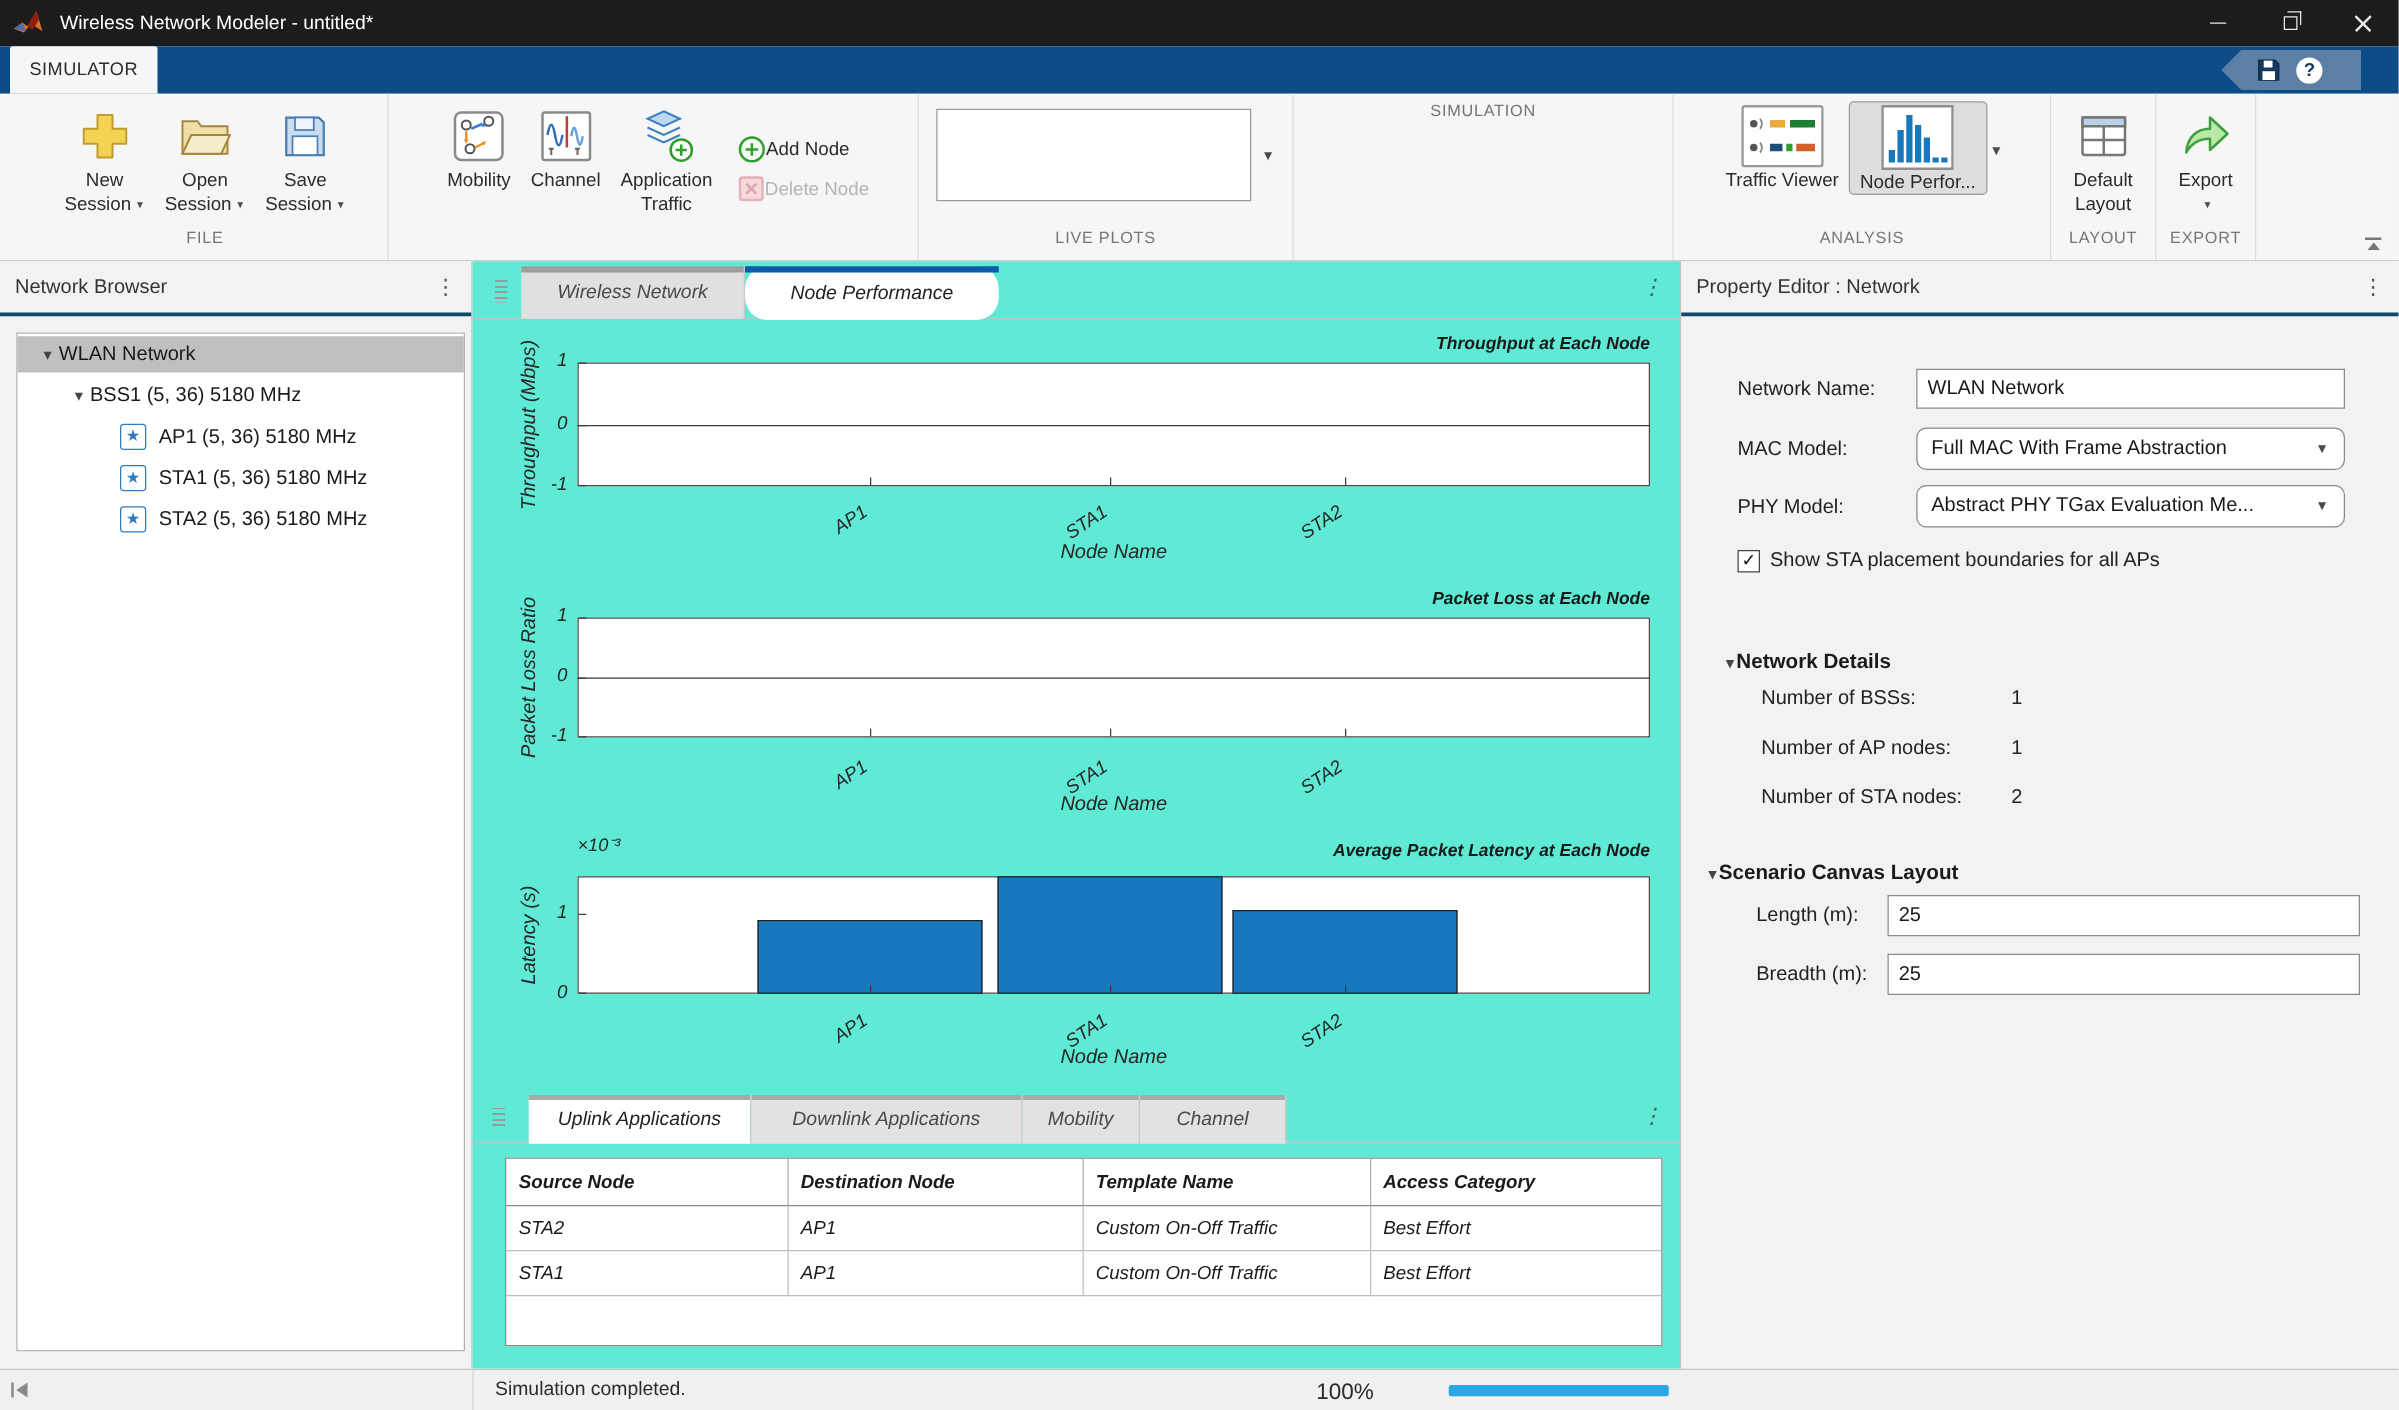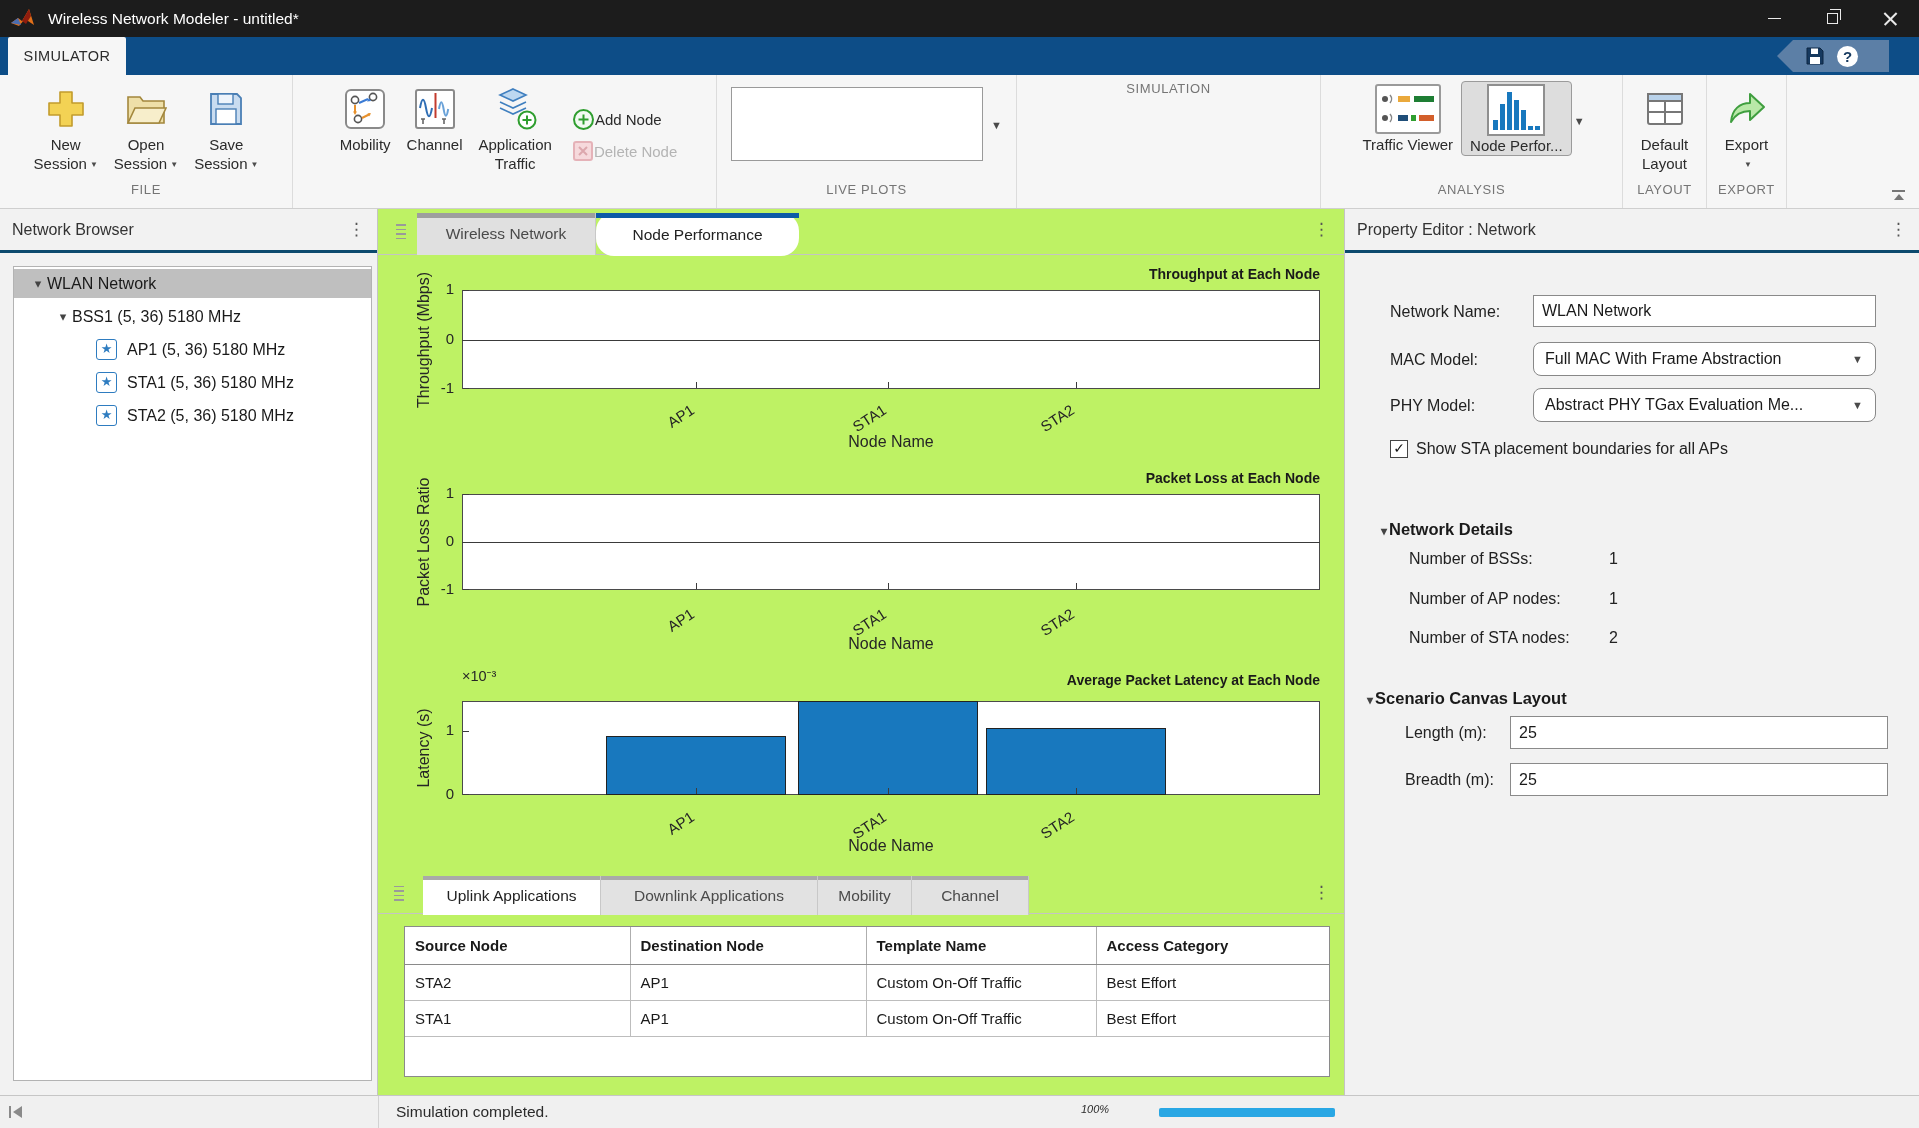--- a/index.html
+++ b/index.html
@@ -54,21 +54,21 @@
   .kebab { margin-left:auto; color:#555; font-size:17px; line-height:1; }
 
   #left-panel  { position:absolute; left:0; top:209px; width:378px; height:886px; background:#f2f2f2; border-right:1px solid #c4c4c4; }
   #tree-box { position:absolute; left:13px; top:57px; width:359px; height:815px; background:#ffffff; border:1px solid #b3b3b3; padding-top:2px; }
   .tree-row { height:29px; margin-bottom:4px; display:flex; align-items:center; font-size:16px; color:#1a1a1a; }
   .tree-row.selected { background:#bfbfbf; }
   .tw { color:#444; font-size:13px; width:18px; text-align:center; flex:none; }
   .star-box { width:21px; height:21px; border:1.5px solid #2e7cc0; border-radius:3px; color:#2e7cc0; font-size:13px; line-height:18px; text-align:center; margin-right:10px; background:#fff; flex:none; }
   .ind0 { padding-left:15px; } .ind1 { padding-left:40px; } .ind2 { padding-left:82px; }
 
-  #center-panel { position:absolute; left:378px; top:209px; width:967px; height:886px; background:#bef264; border-right:1px solid #c4c4c4; }
+  #center-panel { position:absolute; left:378px; top:209px; width:967px; height:886px; background:#5eead4; border-right:1px solid #c4c4c4;font-style:italic; }
   .grip { width:10px; height:18px; background:repeating-linear-gradient(#9a9a9a 0 1.5px, transparent 1.5px 4.5px); }
   #doc-tabbar { position:absolute; left:0; top:0; width:100%; height:46px; border-bottom:1px solid #c4c4c4; }
   #doc-tabbar .grip { position:absolute; left:18px; top:15px; }
   .dtab { position:absolute; top:4px; height:42px; display:flex; align-items:center; justify-content:center; font-size:15.5px; }
   .dtab:before { content:""; position:absolute; left:0; right:0; top:0; height:5px; }
   #tab-wireless { left:39px; width:179px; background:#e0e0e0; color:#4a4a4a; border-right:1px solid #c8c8c8; }
   #tab-wireless:before { background:#9e9e9e; }
   #tab-nodeperf { left:218px; width:203px; background:#ffffff; color:#222; height:43px; z-index:2;border-radius:18px; }
   #tab-nodeperf:before { background:#0d5aa7; }
   #doc-tabbar .kebab { position:absolute; right:14px; top:12px; }
@@ -111,21 +111,21 @@
   .sec-head { position:absolute; font-size:16.5px; font-weight:bold; color:#1a1a1a; white-space:nowrap; }
   .sec-head .tw { font-size:12px; margin-right:2px; }
 
   
   #statusbar { position:absolute; left:0; top:1095px; width:1919px; height:33px; background:#f0f0f0; border-top:1px solid #c6c6c6; }
   #sb-divider { position:absolute; left:378px; top:0; height:33px; border-left:1px solid #d2d2d2; }
   #sb-restore { position:absolute; left:9px; top:9px; width:16px; height:14px; }
   #sb-restore:before { content:""; position:absolute; left:0; top:1px; width:2px; height:12px; background:#8a8a8a; }
   #sb-restore:after { content:""; position:absolute; left:4px; top:1px; border-top:6px solid transparent; border-bottom:6px solid transparent; border-right:9px solid #8a8a8a; }
   #sb-message { position:absolute; left:396px; top:7px; font-size:15.5px; color:#2b2b2b; }
-  #sb-pct { position:absolute; left:1053px; top:7px; width:84px; text-align:center; font-size:11px; color:#2b2b2b;font-style:italic; }
+  #sb-pct { position:absolute; left:1053px; top:7px; width:84px; text-align:left; font-size:18px; color:#2b2b2b; }
   #sb-bar { position:absolute; left:1159px; top:12px; width:176px; height:9px; background:#e4e4e4; border-radius:2px; }
   #sb-bar-fill { height:100%; background:#29a7e4; border-radius:2px; }
 </style>
 </head>
 <body>
 
 <div id="titlebar">
   <svg class="app-icon" viewBox="0 0 26 22">
     <path d="M1 15l7-5 4 3 7-12 5 16-9-6-6 7z" fill="#e1701a"></path>
     <path d="M12 13l7-12 2 7-5 8z" fill="#8f1d0e"></path>
@@ -152,21 +152,21 @@
       <path d="M2 2h13l3 3v13H2z" fill="#16395f" stroke="#0c2642"></path>
       <rect x="6" y="2.5" width="7" height="5.5" fill="#ffffff"></rect>
       <rect x="5" y="11" width="10" height="7" fill="#ffffff"></rect>
     </svg>
     <div class="help-circle">?</div>
   </div>
 </div>
 
 <div id="ribbon">
 
-  <div class="rsec" style="width:292px;">
+  <div class="rsec" style="width:292px;margin-left:18px;">
     <div class="rsec-content">
       <div class="bigbtn">
         <div class="bicon">
           <svg width="40" height="40" viewBox="0 0 40 40">
               <path d="M14 3h12v11h11v12H26v11H14V26H3V14h11z" fill="#f3d254" stroke="#c29c2c" stroke-width="1.6" stroke-linejoin="round"></path>
             </svg>
         </div>
         <div class="blabel"><span>New</span><br>
           <span>Session</span><span class="caret">▼</span></div>
       </div>

